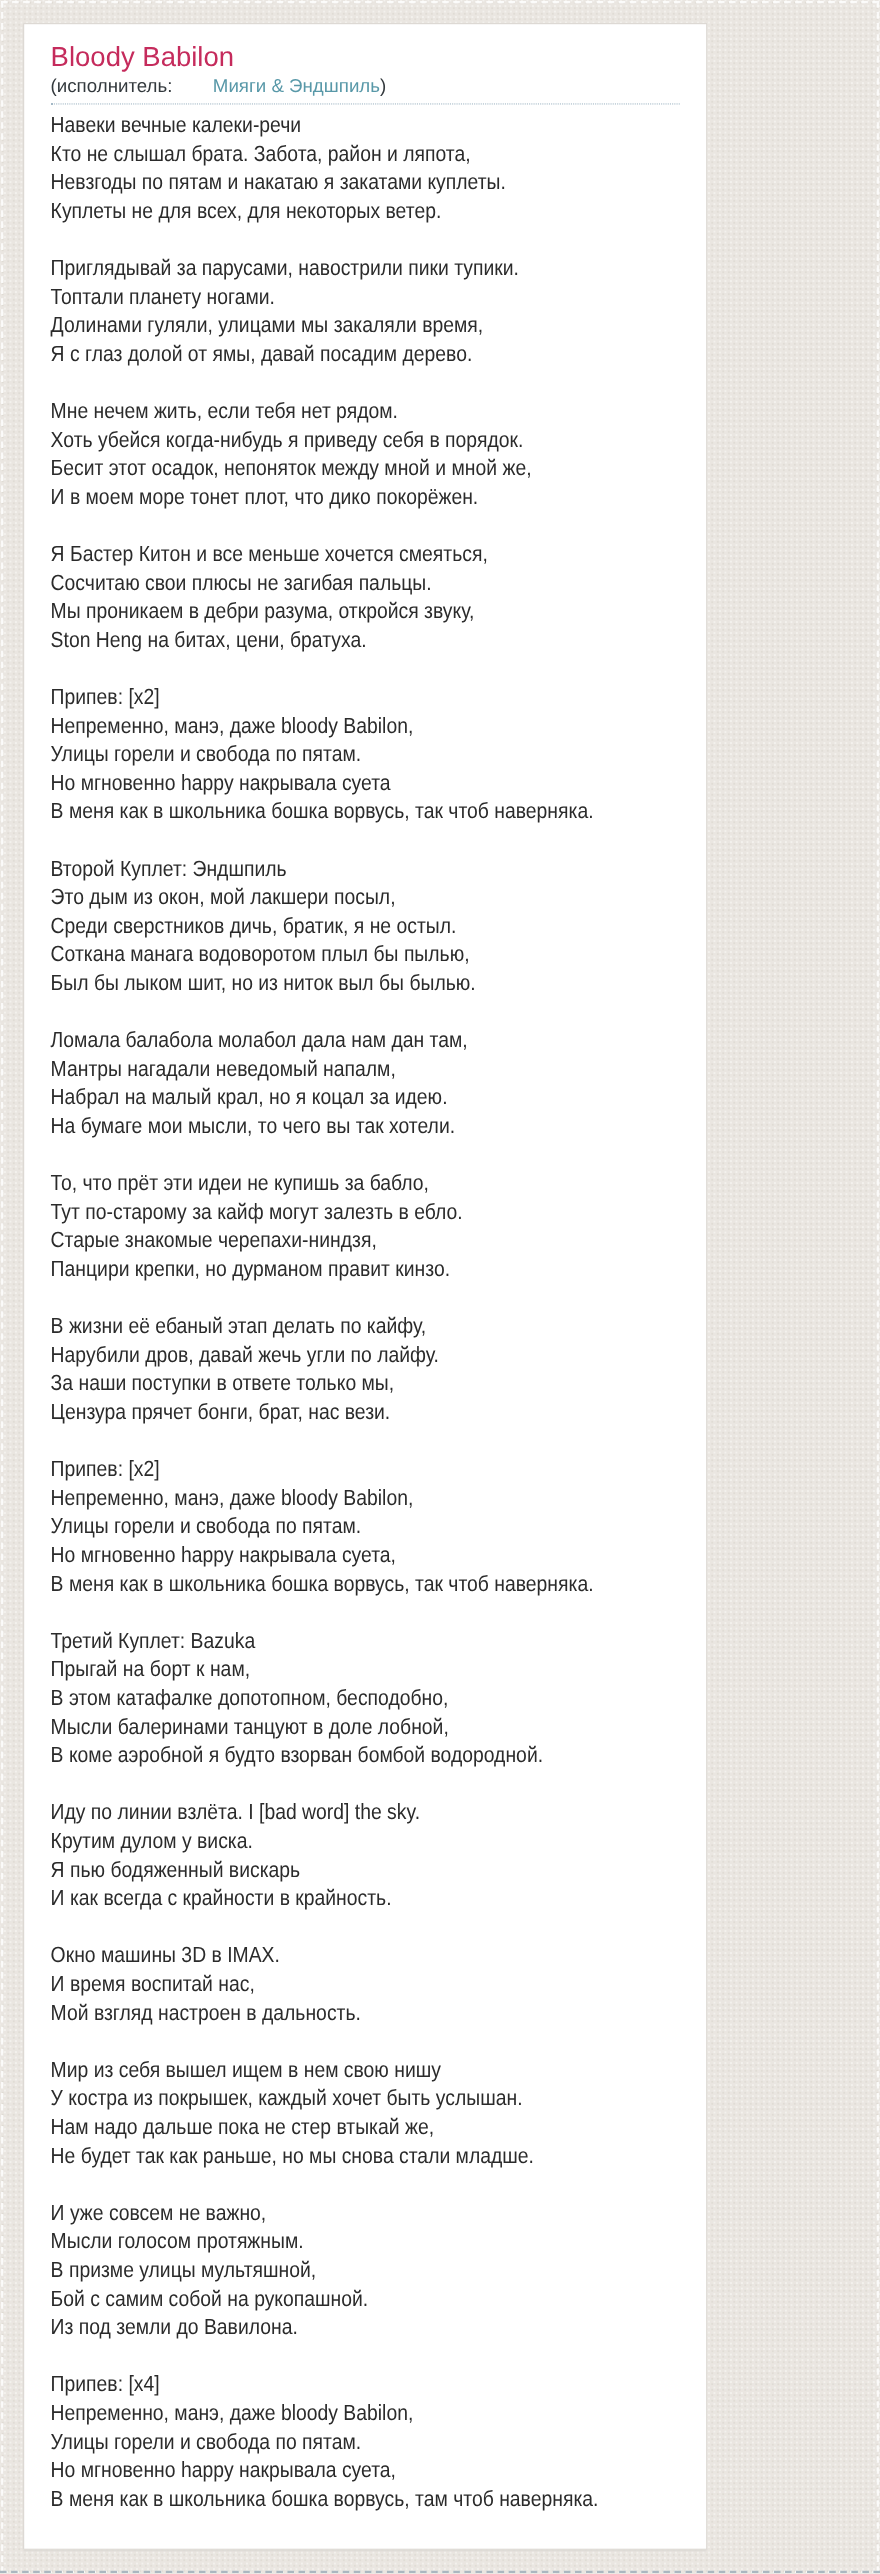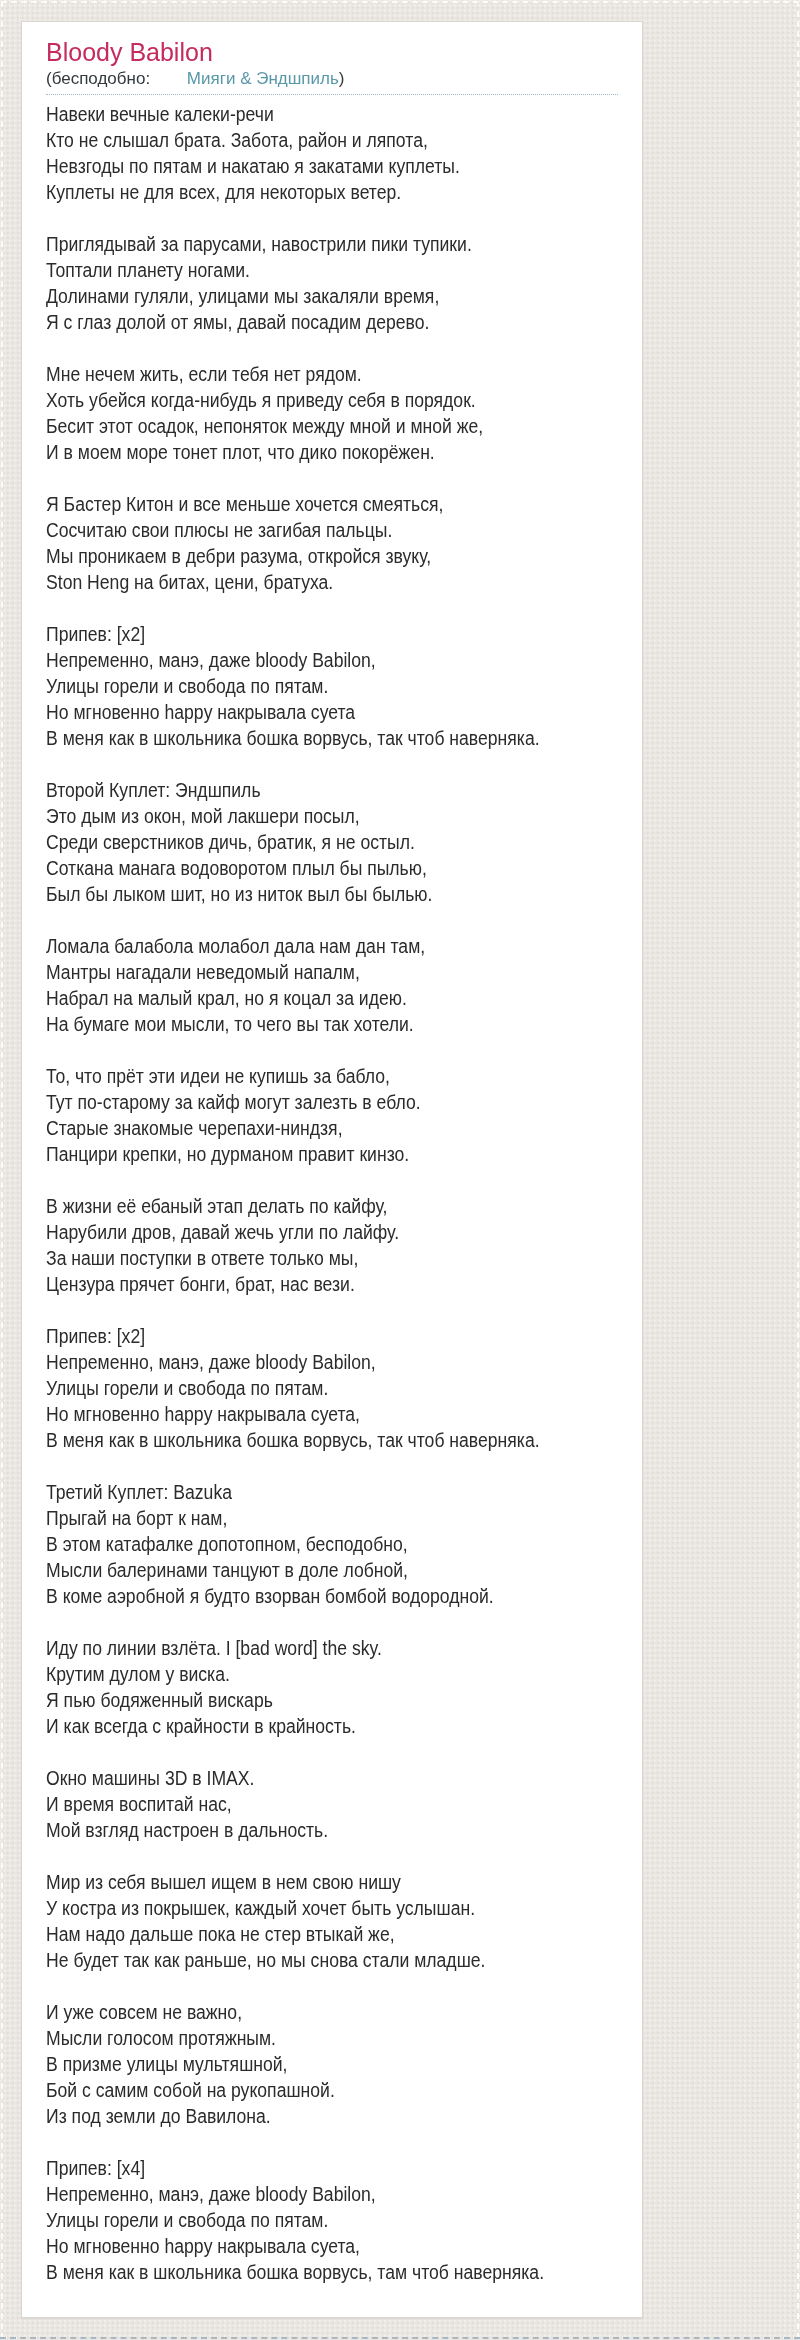--- a/index.html
+++ b/index.html
@@ -53,21 +53,21 @@
   .stanza-gap { height:26px; }
 </style>
 </head>
 <body>
 
 <div class="edge-stitch"></div>
 
 <div class="card">
   <div class="header">
     <h1 class="page-title">Bloody Babilon</h1>
-    <div class="artist-line"><span>(бесподобно: </span><a class="artist-link">Мияги &amp; Эндшпиль</a><span>)</span></div>
+    <div class="artist-line"><span>(исполнитель: </span><a class="artist-link">Мияги &amp; Эндшпиль</a><span>)</span></div>
   </div>
   <div class="lyrics">
       <div class="lyric-line">Навеки вечные калеки-речи</div>
       <div class="lyric-line">Кто не слышал брата. Забота, район и ляпота,</div>
       <div class="lyric-line">Невзгоды по пятам и накатаю я закатами куплеты.</div>
       <div class="lyric-line">Куплеты не для всех, для некоторых ветер.</div>
       <div class="stanza-gap"></div>
       <div class="lyric-line">Приглядывай за парусами, навострили пики тупики.</div>
       <div class="lyric-line">Топтали планету ногами.</div>
       <div class="lyric-line">Долинами гуляли, улицами мы закаляли время,</div>

